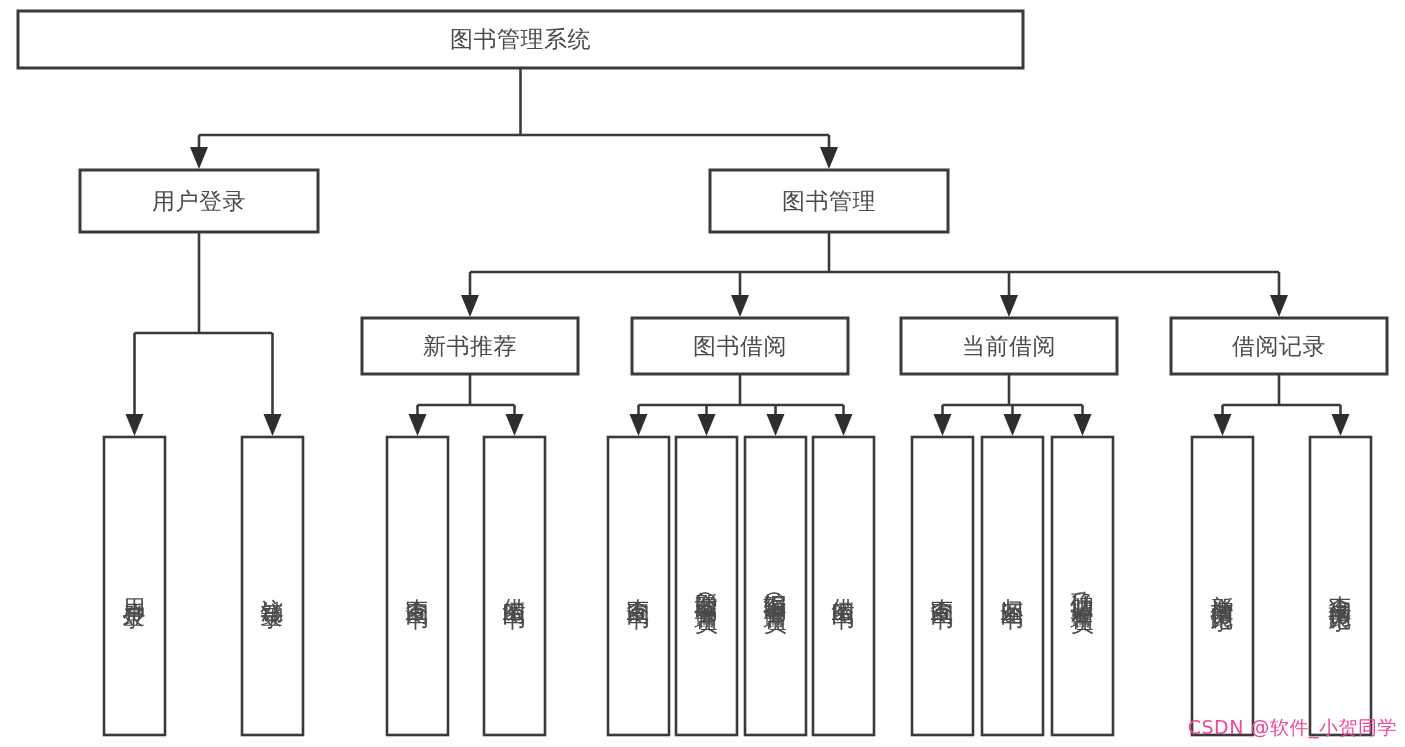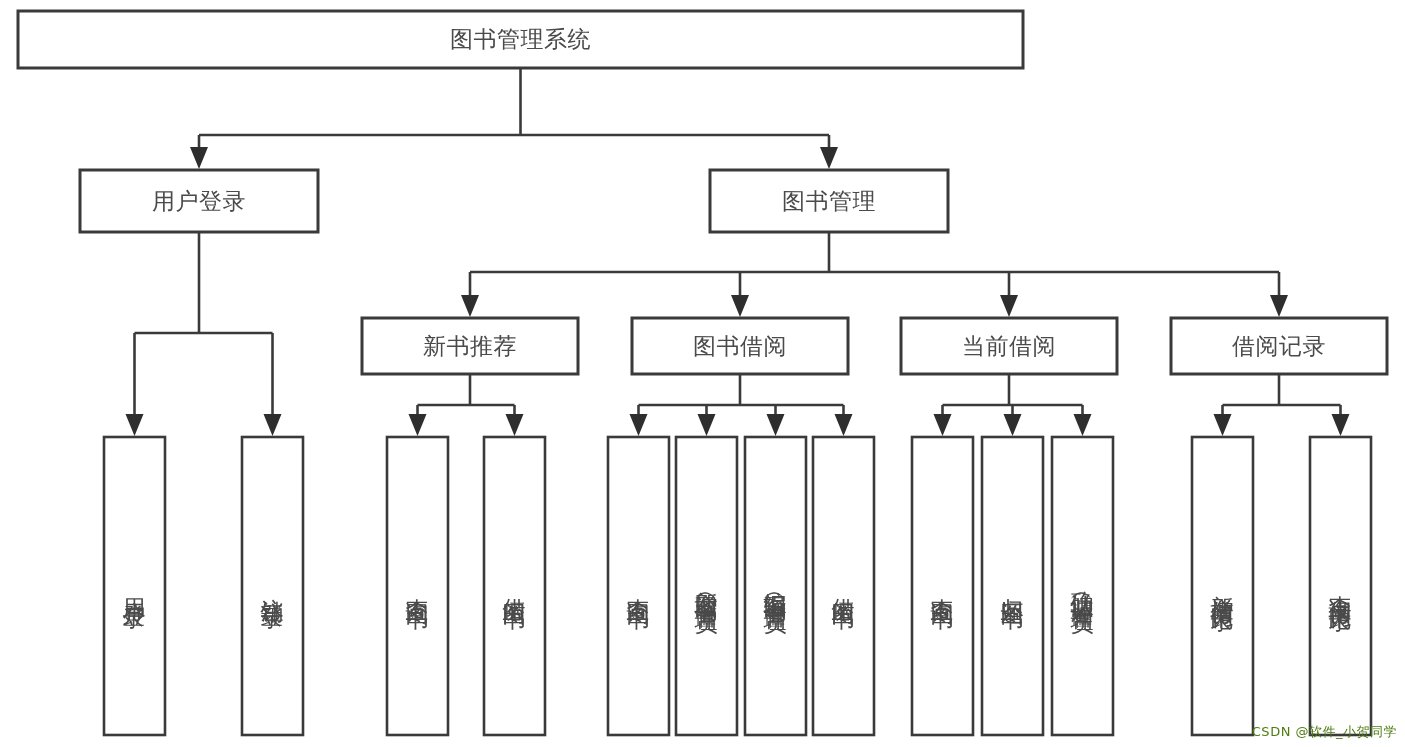--- a/index.html
+++ b/index.html
@@ -73,22 +73,22 @@
     color: #4a4a4a;
     letter-spacing: 3px;
     white-space: nowrap;
     text-align: center;
   }
   .watermark {
     position: absolute;
     right: 8px;
     bottom: 6px;
     font-family: "DejaVu Sans", "Liberation Sans", sans-serif;
-    font-size: 13px;
-    color: #4d7c0f;
+    font-size: 19px;
+    color: #ec4899;
     letter-spacing: 0.5px;
     white-space: nowrap;
   }
 </style>
 </head>
 <body>
 
 <div id="diagram-root">
 
   <svg id="flow-svg" viewBox="0 0 1405 747">

